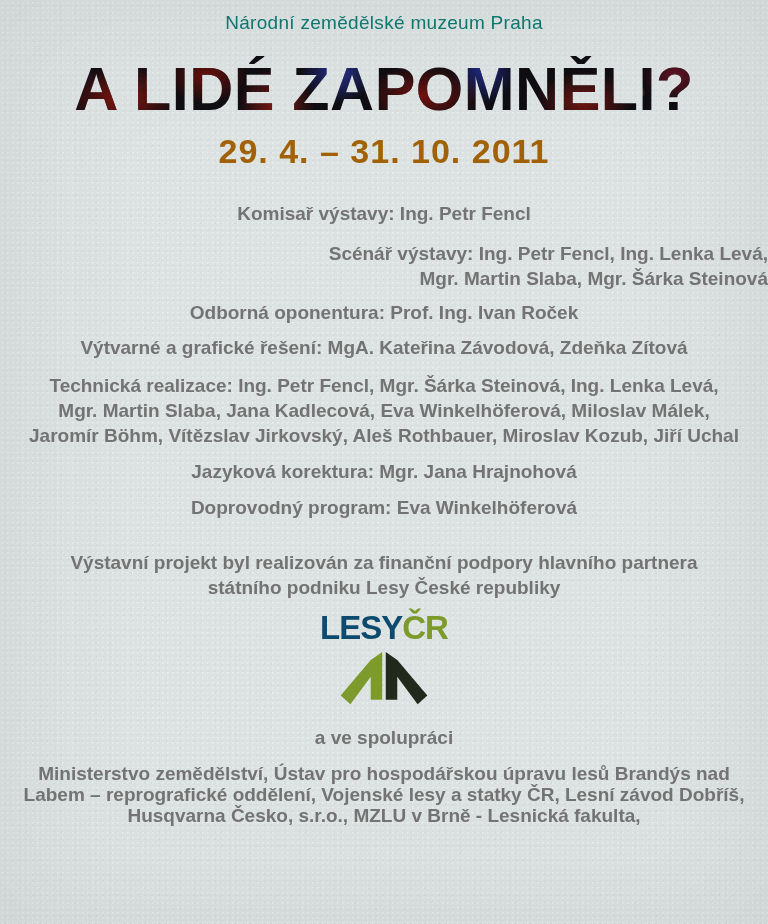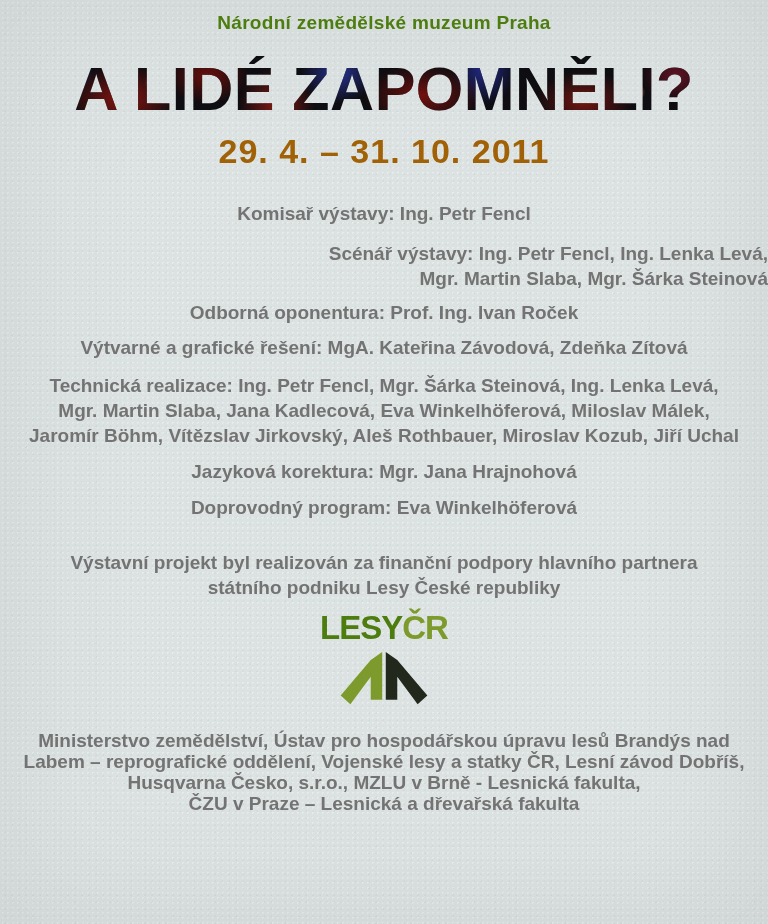--- a/index.html
+++ b/index.html
@@ -23,23 +23,23 @@
       radial-gradient(rgba(210,225,220,.35) 1px, transparent 1px);
     background-size: 5px 5px, 7px 7px, 11px 11px;
     background-position: 0 0, 2px 3px, 5px 1px;
     box-shadow: inset 0 0 140px rgba(95,105,110,.22);
     opacity: .6;
   }
   .content { position: relative; z-index: 1; padding-top: 12px; }
 
   .org {
     font-size: 19px;
-    font-weight: 700;
+    font-weight: 400;
     letter-spacing: .3px;
-    color: #4d7c0f;
+    color: #0f766e;
   }
 
   .title {
     margin: 22px 0 0 0;
     font-size: 61px;
     line-height: 66px;
     font-weight: 800;
     letter-spacing: .5px;
     color: transparent;
     background-color: #0e0d11;
@@ -88,21 +88,21 @@
 
   .sponsor-text { margin-top: 30px; }
 
   .logo { margin-top: 9px; }
   .logo-text {
     font-size: 33px;
     font-weight: 800;
     letter-spacing: -1px;
     line-height: 38px;
   }
-  .lt-dark  { color: #4d7c0f; }
+  .lt-dark  { color: #0c4a6e; }
   .lt-green { color: #7d9b2c; }
   .logo-mark { display: block; margin: 0 auto; margin-top: 2px; }
 
   .coop-heading { margin-top: 8px; }
   .partners { margin-top: 13px; line-height: 21px; }
 </style>
 </head>
 <body>
 
 <div class="poster">
@@ -155,23 +155,23 @@
     <div class="logo">
       <div class="logo-text">
         <span class="lt-dark">LESY</span><span class="lt-green">ČR</span>
       </div>
       <svg class="logo-mark" width="92" height="68" viewBox="0 0 104 76" aria-hidden="true">
         <path d="M50 3 L50 57 L37 57 L37 31 L14 62 L3 52 L37 12 Z" fill="#7d9b2c"></path>
         <path d="M54 3 L67 12 L101 52 L90 62 L67 31 L67 57 L54 57 Z" fill="#23281c"></path>
       </svg>
     </div>
 
+    <p class="coop-heading">a ve spolupráci</p>
 
     <p class="partners">
       <span>Ministerstvo zemědělství, Ústav pro hospodářskou úpravu lesů Brandýs nad</span>
       <span>Labem – reprografické oddělení, Vojenské lesy a statky ČR, Lesní závod Dobříš,</span>
       <span>Husqvarna Česko, s.r.o., MZLU v Brně - Lesnická fakulta,</span>
-      <span>ČZU v Praze – Lesnická a dřevařská fakulta</span>
     </p>
 
   </div>
   <div class="grain"></div>
 </div>
 
 </body></html>

